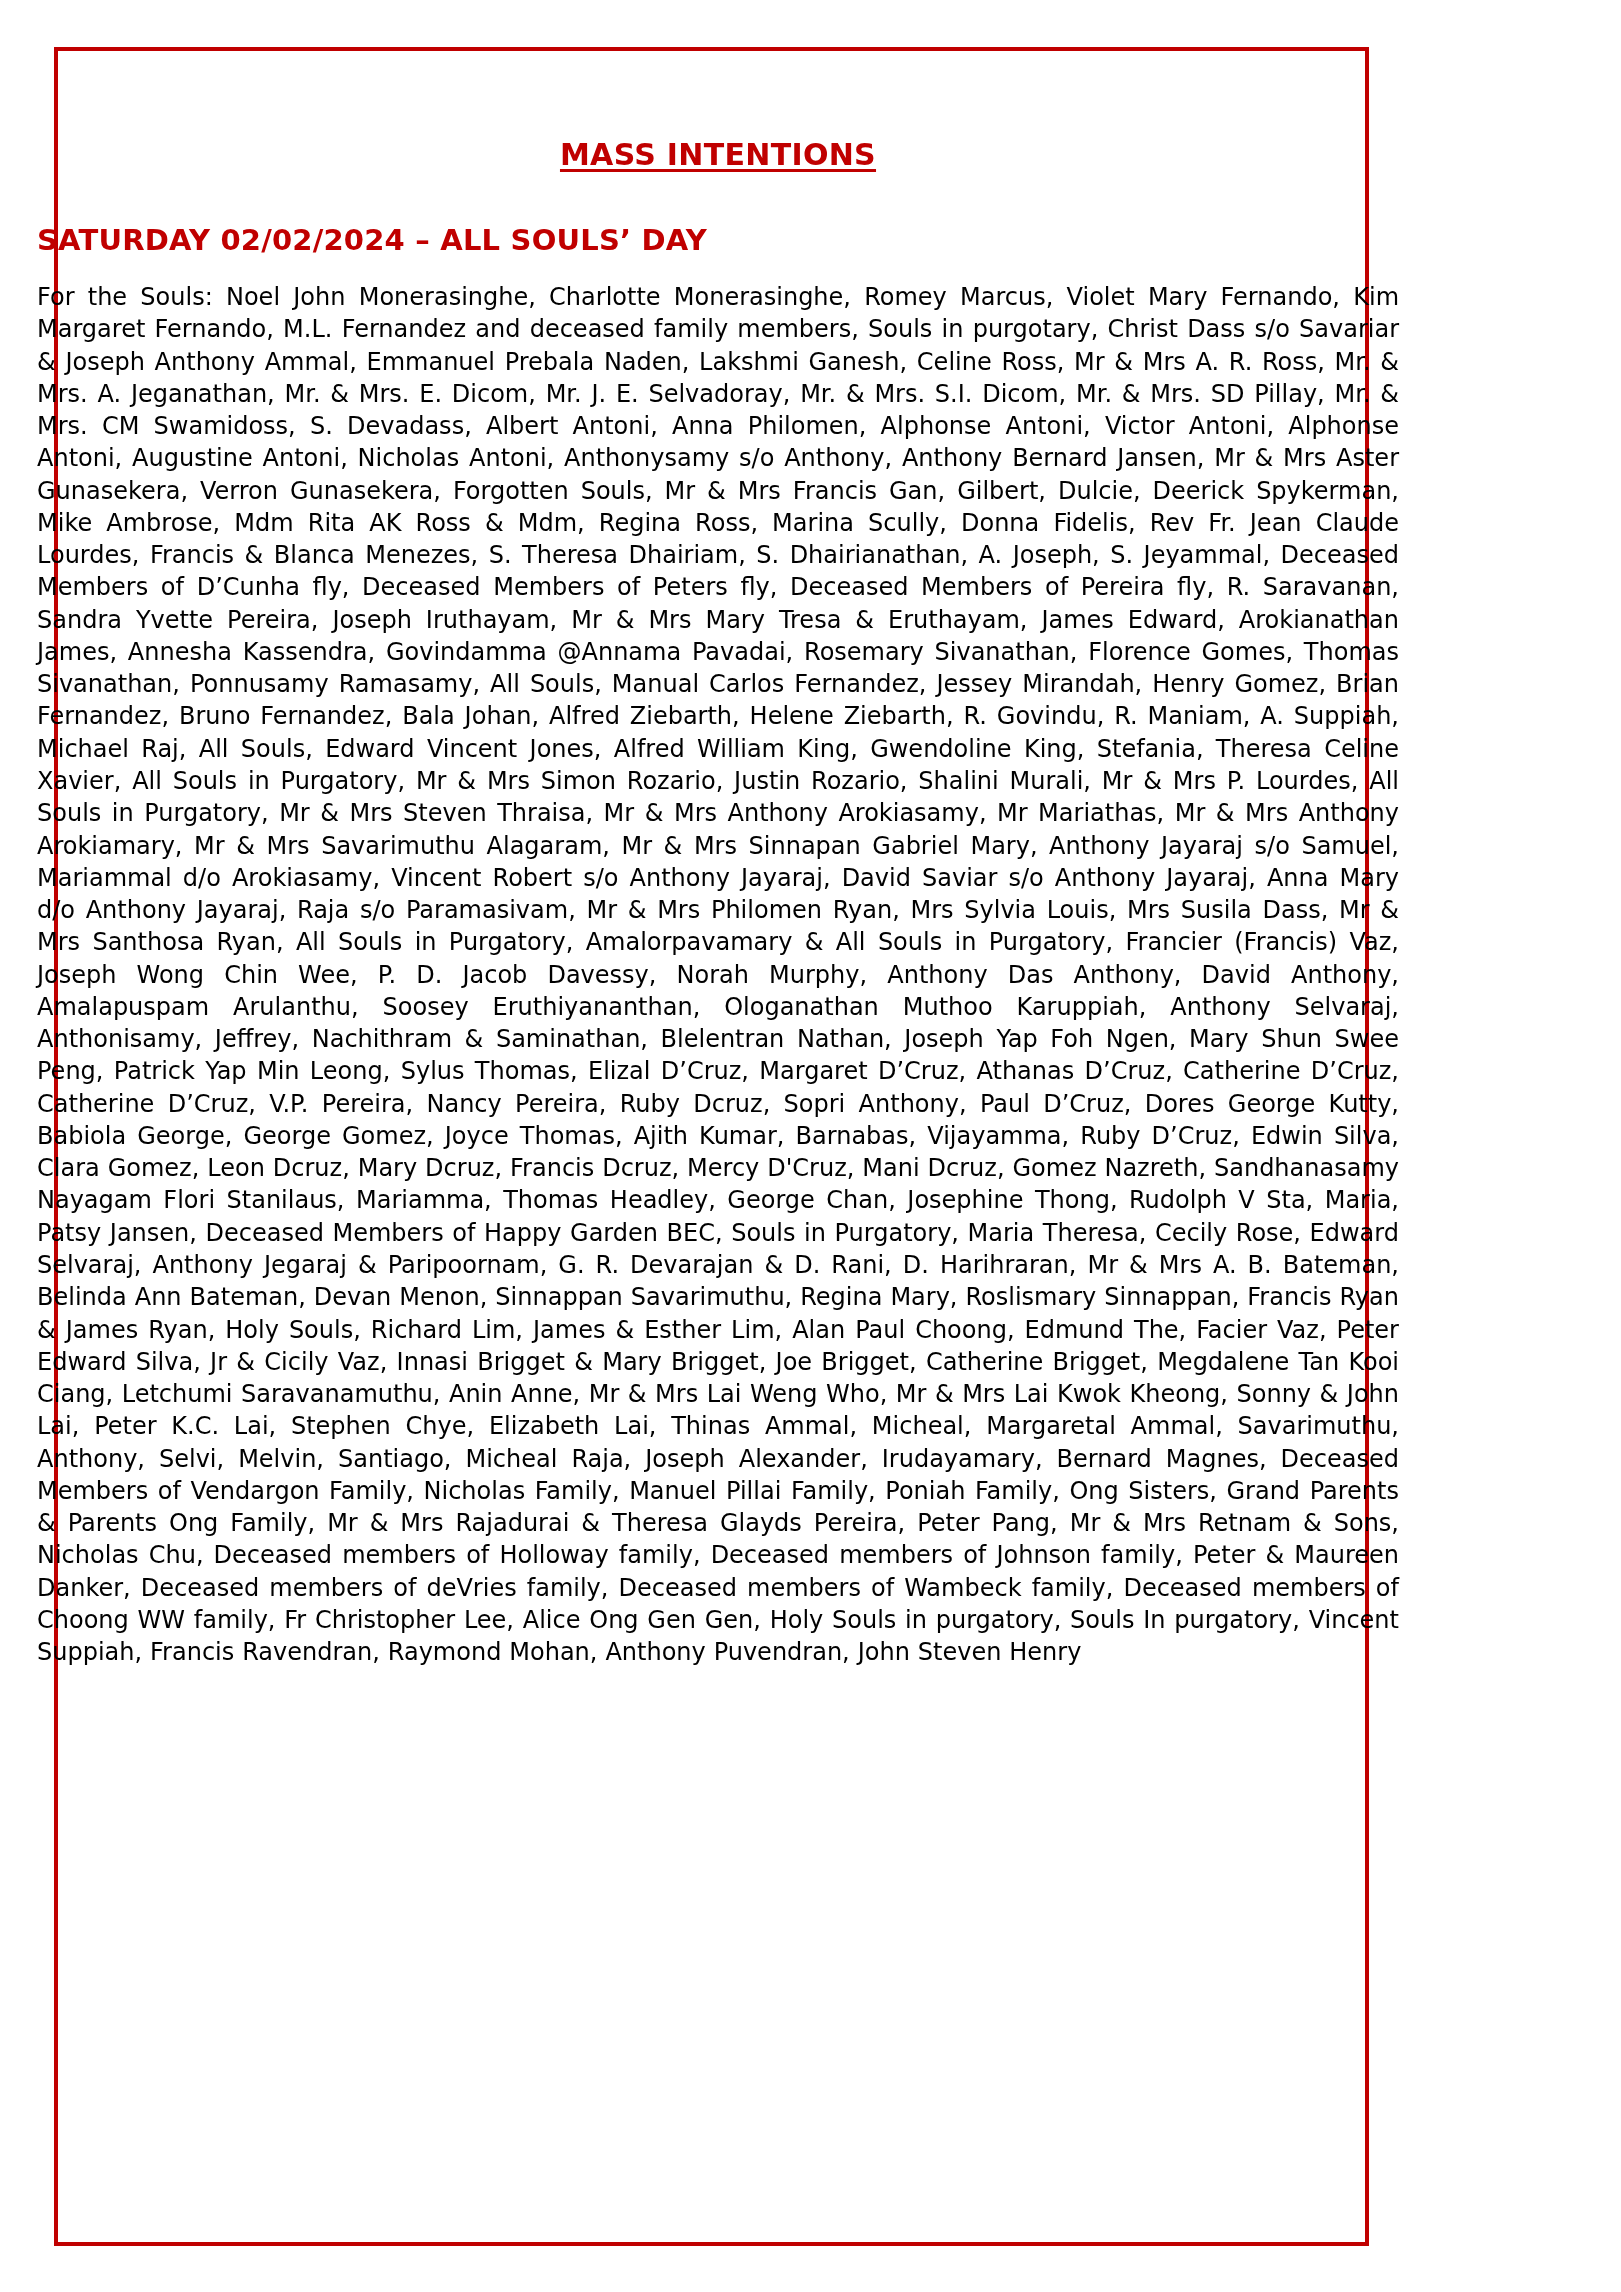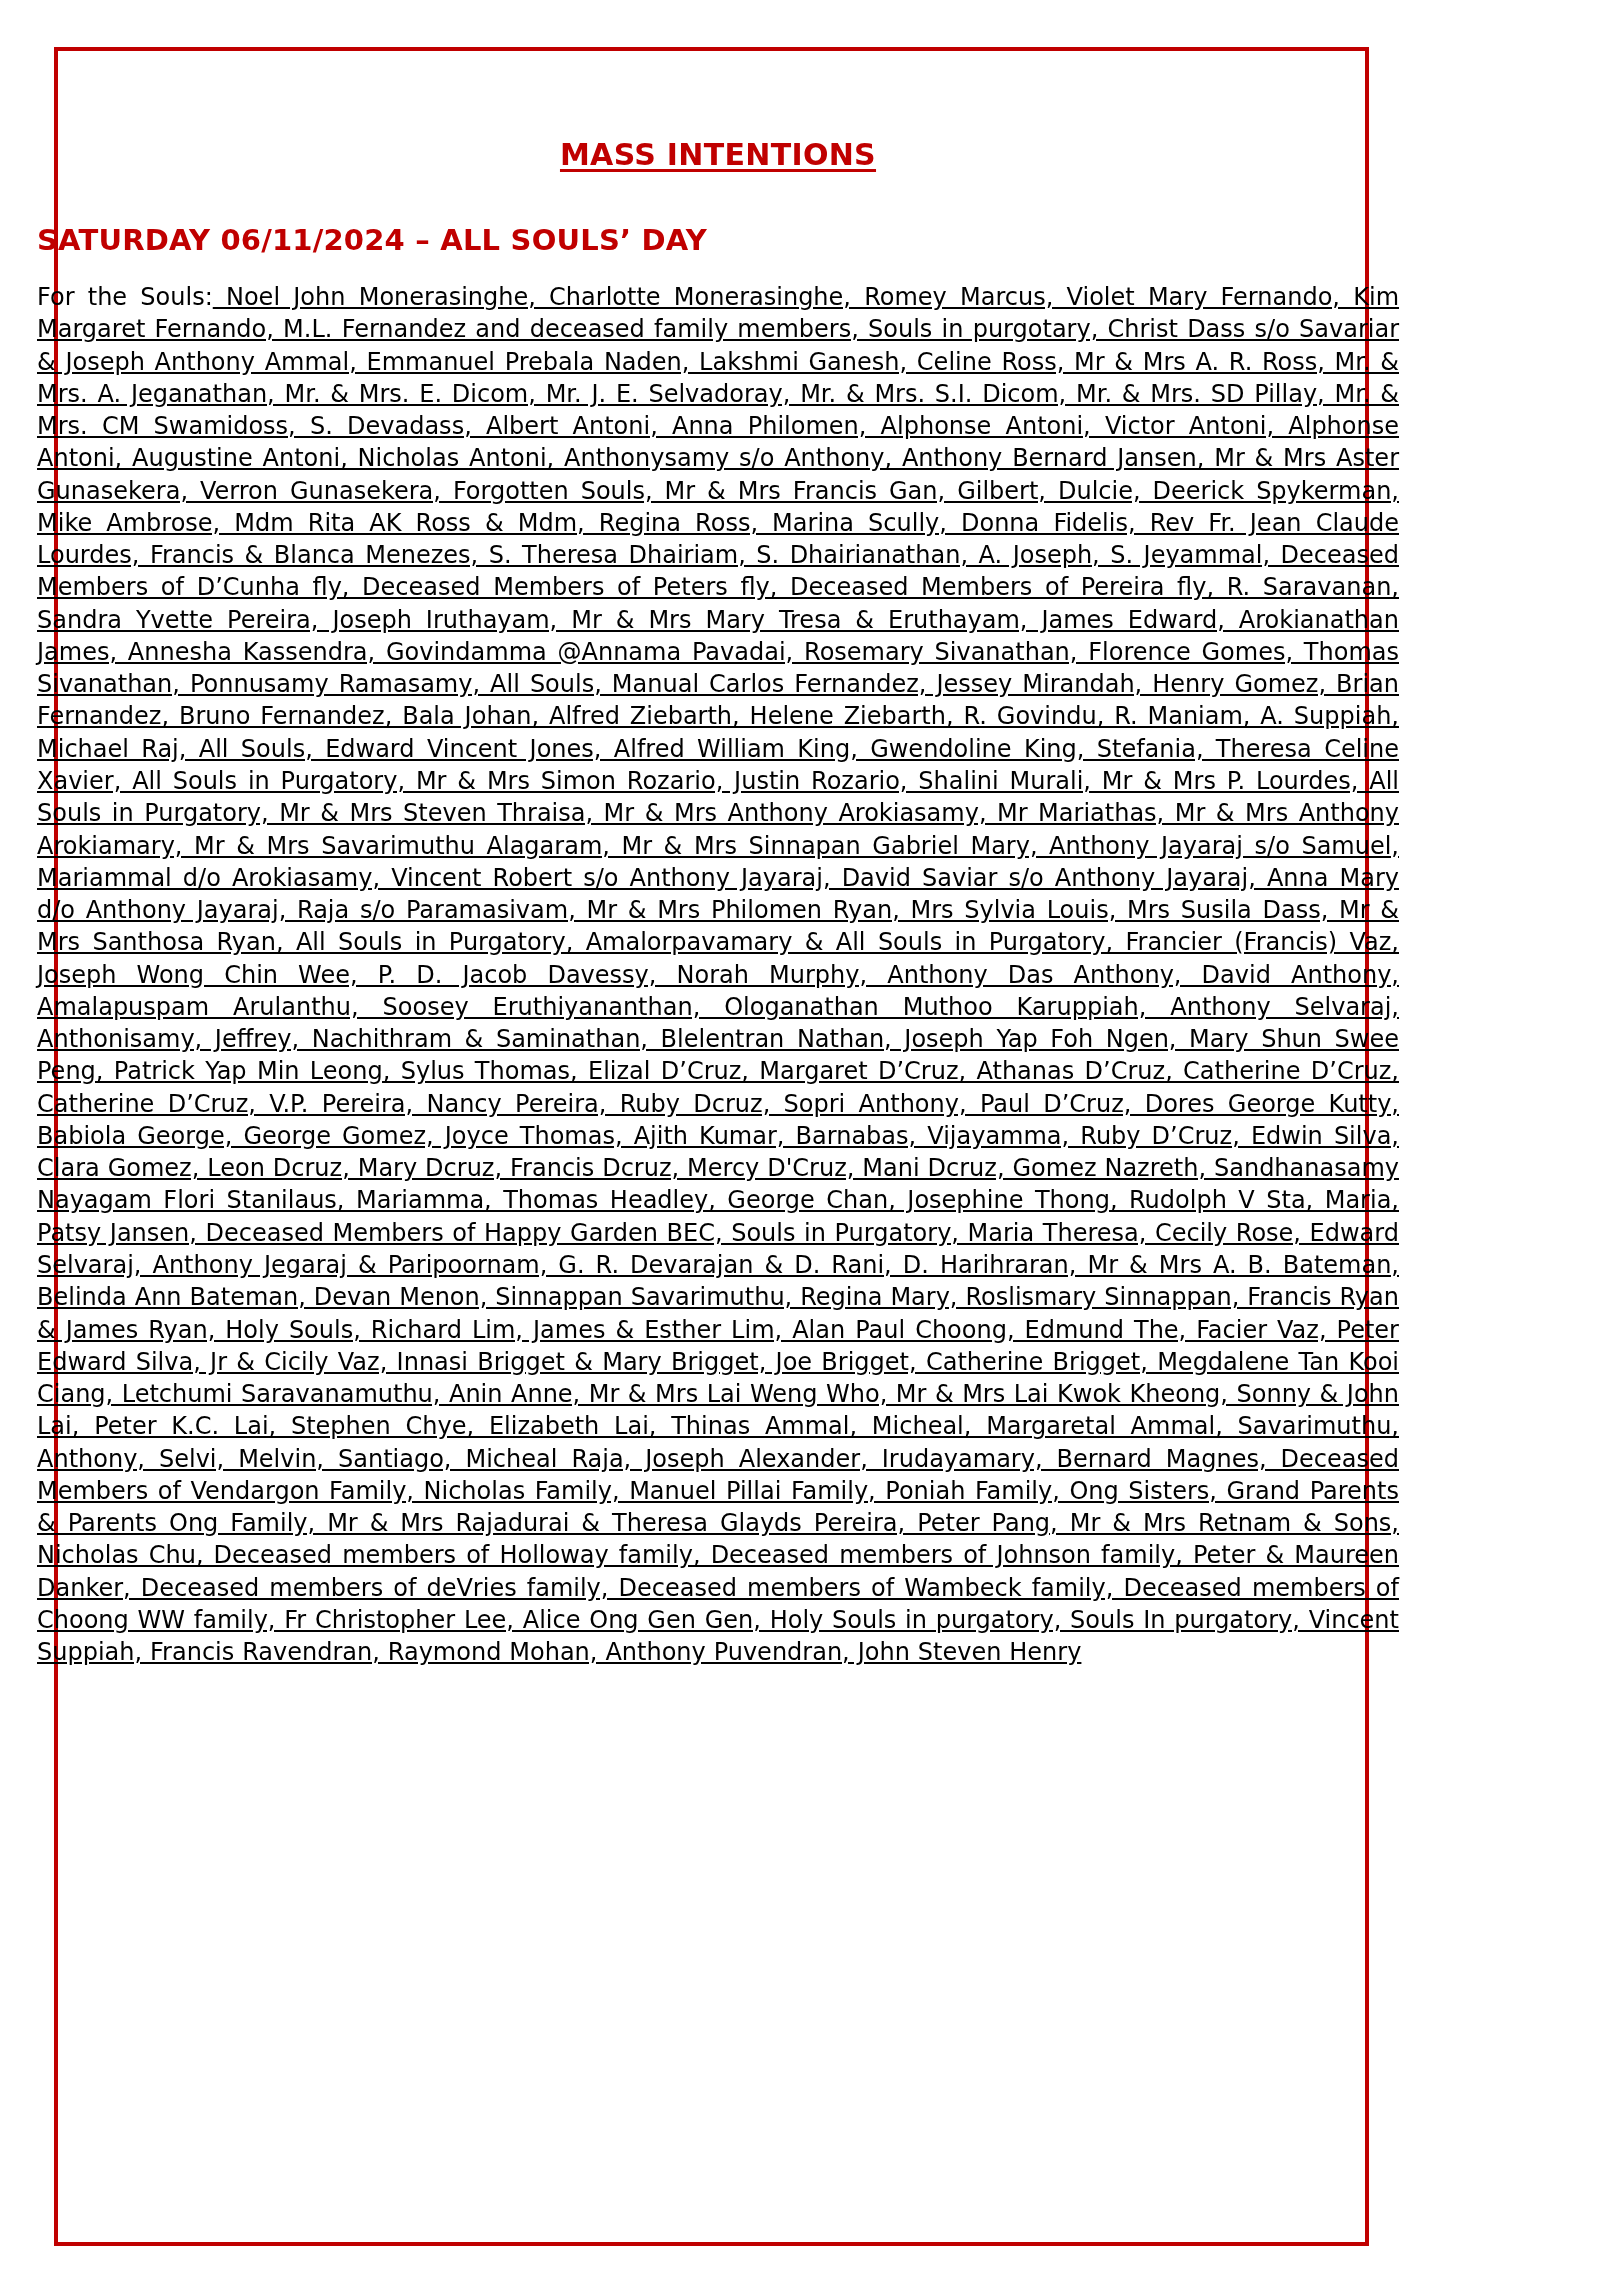--- a/index.html
+++ b/index.html
@@ -60,32 +60,31 @@
     color: #000000;
     text-align: justify;
     text-justify: inter-word;
     word-spacing: 0.3px;
   }
   .body-block .lead-label {
     font-weight: normal;
   }
   .body-block .names {
     font-weight: normal;
-    text-decoration: underline;
   }
 </style>
 </head>
 <body>
 
 <div class="page">
   <div class="border-frame"></div>
 
   <div class="content">
 
     <h1 class="doc-title">MASS INTENTIONS</h1>
 
-    <h2 class="section-heading">SATURDAY 06/11/2024 – ALL SOULS’ DAY</h2>
+    <h2 class="section-heading">SATURDAY 02/02/2024 – ALL SOULS’ DAY</h2>
 
     <p class="body-block"><span class="lead-label">For the Souls:</span><span class="names"> Noel John Monerasinghe, Charlotte Monerasinghe, Romey Marcus, Violet Mary Fernando, Kim Margaret Fernando, M.L. Fernandez and deceased family members, Souls in purgotary, Christ Dass s/o Savariar &amp; Joseph Anthony Ammal, Emmanuel Prebala Naden, Lakshmi Ganesh, Celine Ross, Mr &amp; Mrs A. R. Ross, Mr. &amp; Mrs. A. Jeganathan, Mr. &amp; Mrs. E. Dicom, Mr. J. E. Selvadoray, Mr. &amp; Mrs. S.I. Dicom, Mr. &amp; Mrs. SD Pillay, Mr. &amp; Mrs. CM Swamidoss, S. Devadass, Albert Antoni, Anna Philomen, Alphonse Antoni, Victor Antoni, Alphonse Antoni, Augustine Antoni, Nicholas Antoni, Anthonysamy s/o Anthony, Anthony Bernard Jansen, Mr &amp; Mrs Aster Gunasekera, Verron Gunasekera, Forgotten Souls, Mr &amp; Mrs Francis Gan, Gilbert, Dulcie, Deerick Spykerman, Mike Ambrose, Mdm Rita AK Ross &amp; Mdm, Regina Ross, Marina Scully, Donna Fidelis, Rev Fr. Jean Claude Lourdes, Francis &amp; Blanca Menezes, S. Theresa Dhairiam, S. Dhairianathan, A. Joseph, S. Jeyammal, Deceased Members of D’Cunha fly, Deceased Members of Peters fly, Deceased Members of Pereira fly, R. Saravanan, Sandra Yvette Pereira, Joseph Iruthayam, Mr &amp; Mrs Mary Tresa &amp; Eruthayam, James Edward, Arokianathan James, Annesha Kassendra, Govindamma @Annama Pavadai, Rosemary Sivanathan, Florence Gomes, Thomas Sivanathan, Ponnusamy Ramasamy, All Souls, Manual Carlos Fernandez, Jessey Mirandah, Henry Gomez, Brian Fernandez, Bruno Fernandez, Bala Johan, Alfred Ziebarth, Helene Ziebarth, R. Govindu, R. Maniam, A. Suppiah, Michael Raj, All Souls, Edward Vincent Jones, Alfred William King, Gwendoline King, Stefania, Theresa Celine Xavier, All Souls in Purgatory, Mr &amp; Mrs Simon Rozario, Justin Rozario, Shalini Murali, Mr &amp; Mrs P. Lourdes, All Souls in Purgatory, Mr &amp; Mrs Steven Thraisa, Mr &amp; Mrs Anthony Arokiasamy, Mr Mariathas, Mr &amp; Mrs Anthony Arokiamary, Mr &amp; Mrs Savarimuthu Alagaram, Mr &amp; Mrs Sinnapan Gabriel Mary, Anthony Jayaraj s/o Samuel, Mariammal d/o Arokiasamy, Vincent Robert s/o Anthony Jayaraj, David Saviar s/o Anthony Jayaraj, Anna Mary d/o Anthony Jayaraj, Raja s/o Paramasivam, Mr &amp; Mrs Philomen Ryan, Mrs Sylvia Louis, Mrs Susila Dass, Mr &amp; Mrs Santhosa Ryan, All Souls in Purgatory, Amalorpavamary &amp; All Souls in Purgatory, Francier (Francis) Vaz, Joseph Wong Chin Wee, P. D.  Jacob Davessy, Norah Murphy, Anthony Das Anthony, David Anthony, Amalapuspam Arulanthu, Soosey Eruthiyananthan, Ologanathan Muthoo Karuppiah, Anthony Selvaraj, Anthonisamy, Jeffrey, Nachithram &amp; Saminathan, Blelentran Nathan, Joseph Yap Foh Ngen, Mary Shun Swee Peng, Patrick Yap Min Leong, Sylus Thomas, Elizal D’Cruz, Margaret D’Cruz, Athanas D’Cruz, Catherine D’Cruz, Catherine D’Cruz, V.P. Pereira, Nancy Pereira, Ruby Dcruz, Sopri Anthony, Paul D’Cruz, Dores George Kutty, Babiola George, George Gomez, Joyce Thomas, Ajith Kumar, Barnabas, Vijayamma, Ruby D’Cruz, Edwin Silva, Clara Gomez, Leon Dcruz, Mary Dcruz, Francis Dcruz, Mercy D'Cruz, Mani Dcruz, Gomez Nazreth, Sandhanasamy Nayagam Flori Stanilaus, Mariamma, Thomas Headley, George Chan, Josephine Thong, Rudolph V Sta, Maria, Patsy Jansen, Deceased Members of Happy Garden BEC, Souls in Purgatory, Maria Theresa, Cecily Rose, Edward Selvaraj, Anthony Jegaraj &amp; Paripoornam, G. R. Devarajan &amp; D. Rani, D. Harihraran, Mr &amp; Mrs A. B. Bateman, Belinda Ann Bateman, Devan Menon, Sinnappan Savarimuthu, Regina Mary, Roslismary Sinnappan, Francis Ryan &amp; James Ryan, Holy Souls, Richard Lim, James &amp; Esther Lim, Alan Paul Choong, Edmund The, Facier Vaz, Peter Edward Silva, Jr &amp; Cicily Vaz, Innasi Brigget &amp; Mary Brigget, Joe Brigget, Catherine Brigget, Megdalene Tan Kooi Ciang, Letchumi Saravanamuthu, Anin Anne, Mr &amp; Mrs Lai Weng Who, Mr &amp; Mrs Lai Kwok Kheong, Sonny &amp; John Lai, Peter K.C. Lai, Stephen Chye, Elizabeth Lai, Thinas Ammal, Micheal, Margaretal Ammal, Savarimuthu, Anthony, Selvi, Melvin, Santiago, Micheal Raja, Joseph Alexander, Irudayamary, Bernard Magnes, Deceased Members of Vendargon Family, Nicholas Family, Manuel Pillai Family, Poniah Family, Ong Sisters, Grand Parents &amp; Parents Ong Family, Mr &amp; Mrs Rajadurai &amp; Theresa Glayds Pereira, Peter Pang, Mr &amp; Mrs Retnam &amp; Sons, Nicholas Chu, Deceased members of Holloway family, Deceased members of Johnson family, Peter &amp; Maureen Danker, Deceased members of deVries family, Deceased members of Wambeck family, Deceased members of Choong WW family, Fr Christopher Lee, Alice Ong Gen Gen, Holy Souls in purgatory, Souls In purgatory, Vincent Suppiah, Francis Ravendran, Raymond Mohan, Anthony Puvendran, John Steven Henry</span></p>
 
   </div>
 </div>
 
 
 </body></html>

